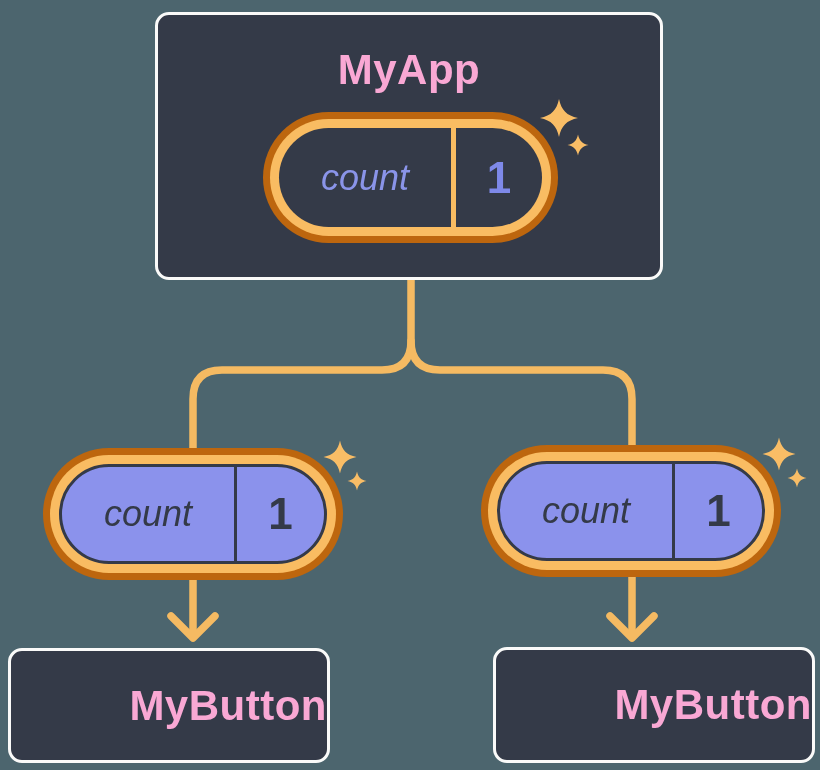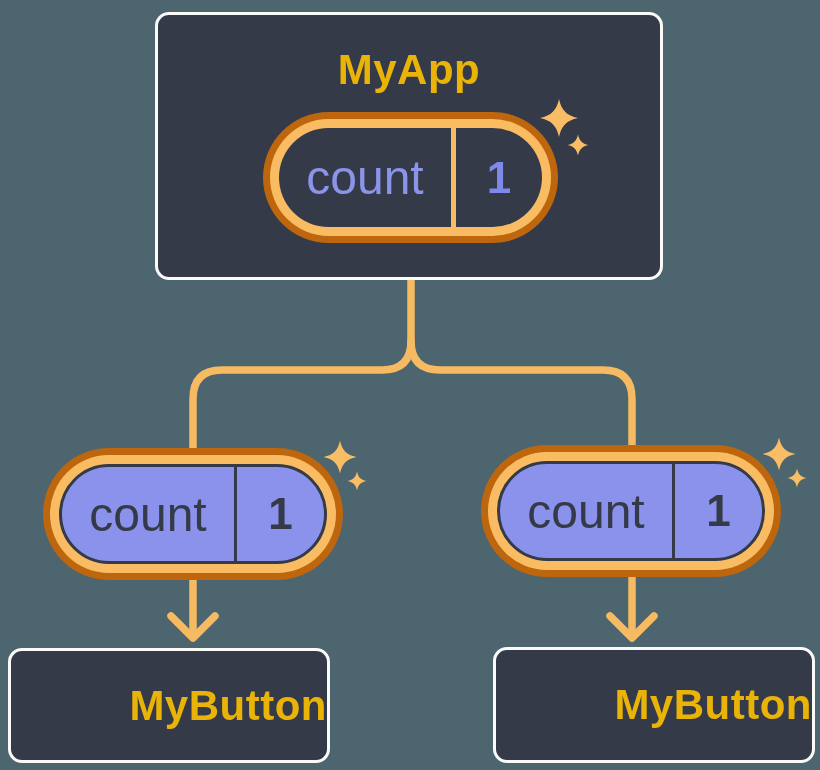--- a/index.html
+++ b/index.html
@@ -16,21 +16,21 @@
     position:absolute; box-sizing:border-box;
     background:#343A48; border:3px solid #FAFAF9; border-radius:14px;
     z-index:2;
   }
   .card-root   { left:155px; top:12px;  width:508px; height:268px; }
   .card-leaf   { display:flex; align-items:center; justify-content:flex-end; }
   .card-leaf-1 { left:8px;   top:648px; width:322px; height:115px; }
   .card-leaf-2 { left:493px; top:647px; width:322px; height:116px; }
 
   .card-title {
-    color:#eab308; font-size:42px; font-weight:bold; letter-spacing:0.5px;
+    color:#f9a8d4; font-size:42px; font-weight:bold; letter-spacing:0.5px;
     text-align:center; white-space:nowrap;
   }
   .root-title { position:absolute; left:0; right:0; top:31px; }
 
   
   .pill {
     position:absolute; box-sizing:border-box; z-index:3;
     background:#BD660E; border-radius:999px; padding:7px;
   }
   .pill-mid {
@@ -48,21 +48,21 @@
 
   .inner-dark   { background:#343A48; }
   .inner-purple { background:#8B92EC; border:3px solid #343A48; }
 
   .cell { display:flex; align-items:center; justify-content:center; }
   .cell-name  { width:172px; }
   .cell-value { flex:1; }
   .divider-orange { width:5px; background:#F9BC62; }
   .divider-dark   { width:3px; background:#343A48; }
 
-  .t-name  { font-size:48px; }
+  .t-name  { font-size:36px;font-style:italic; }
   .t-value { font-size:44px; font-weight:bold; }
   .state-name  { color:#8A94E9; }
   .state-value { color:#7E89E9; }
   .prop-text   { color:#343A48; }
 </style>
 </head>
 <body>
 
 <div class="canvas">
 

